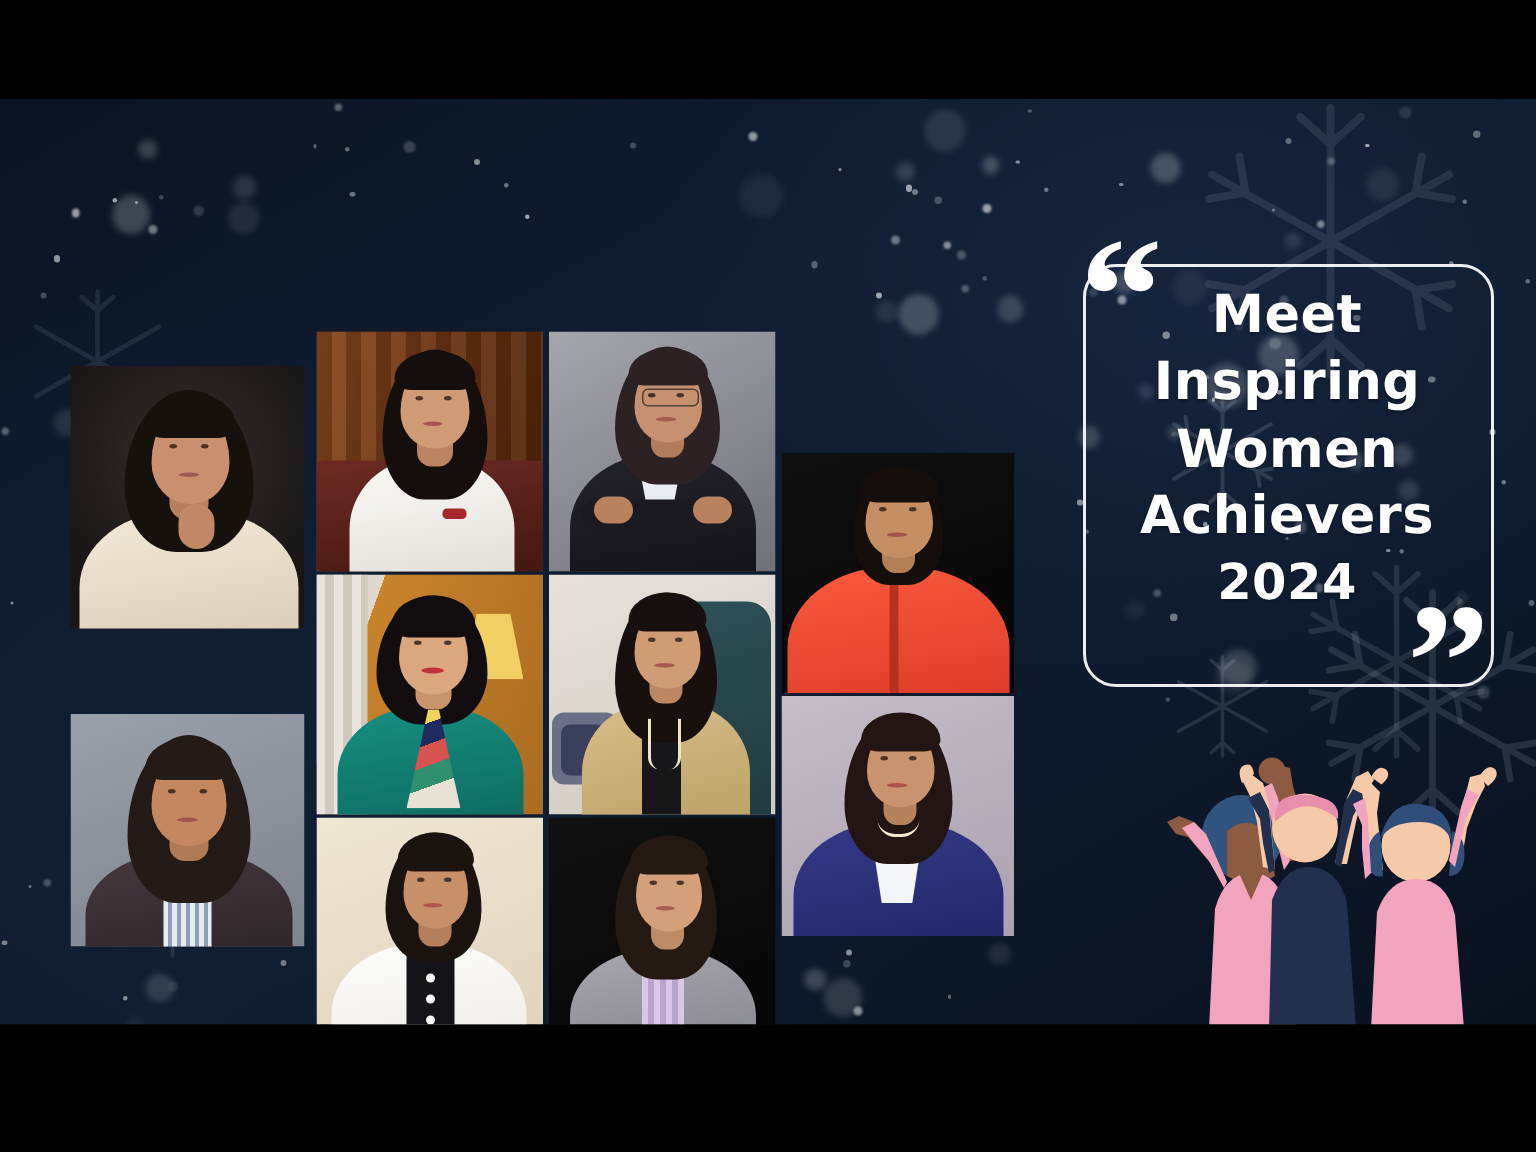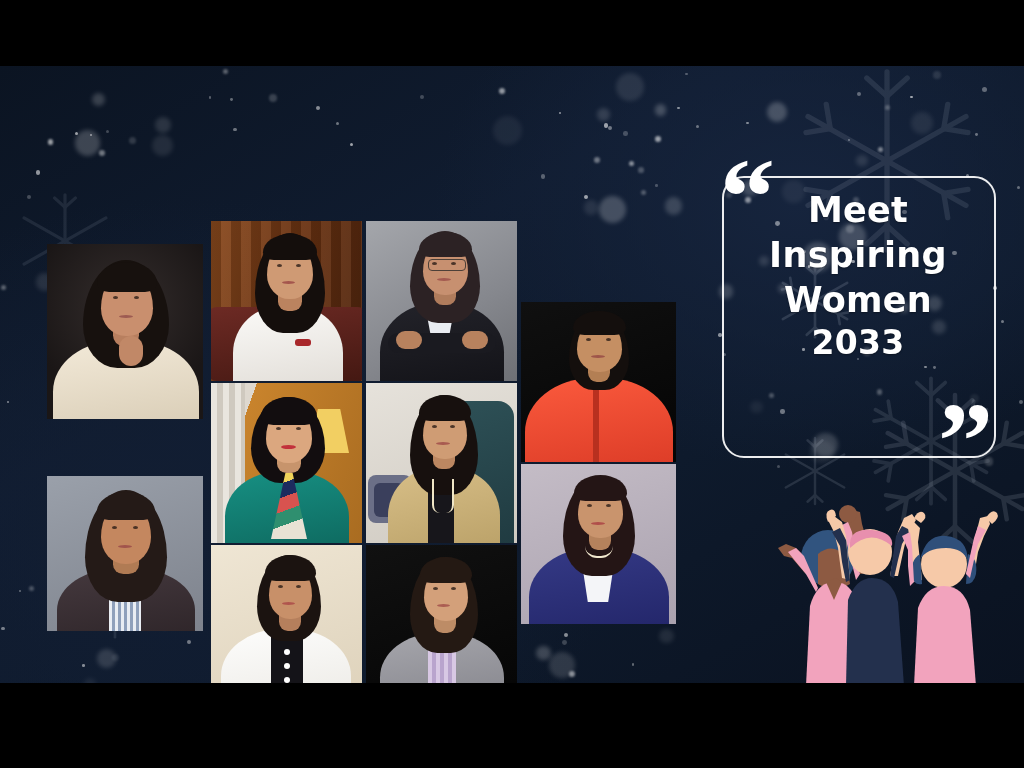--- a/index.html
+++ b/index.html
@@ -531,21 +531,22 @@
     </div>
 
     <div class="quotepanel">
       <div class="qframe"></div>
       <div class="qmark qmark-open">“</div>
       <div class="qmark qmark-close">”</div>
       <div class="qtext">
         <span class="qline">Meet</span>
         <span class="qline">Inspiring</span>
         <span class="qline">Women</span>
-        <span class="qline year">2033</span>
+        <span class="qline">Achievers</span>
+        <span class="qline year">2024</span>
       </div>
     </div>
 
     <div class="celebrate">
       <svg width="324" height="190" viewBox="0 0 324 190">
 
         <g>
           <path d="M118 92 L104 60 L96 52 L86 48 L78 52 L84 60 L92 62 L104 76 Z" fill="#8d5a42"></path>
           <path d="M160 78 L150 34 L146 22 L152 14 L160 16 L162 28 L166 42 L172 76 Z" fill="#8d5a42"></path>
           <circle cx="148" cy="18" r="9" fill="#8d5a42"></circle>

